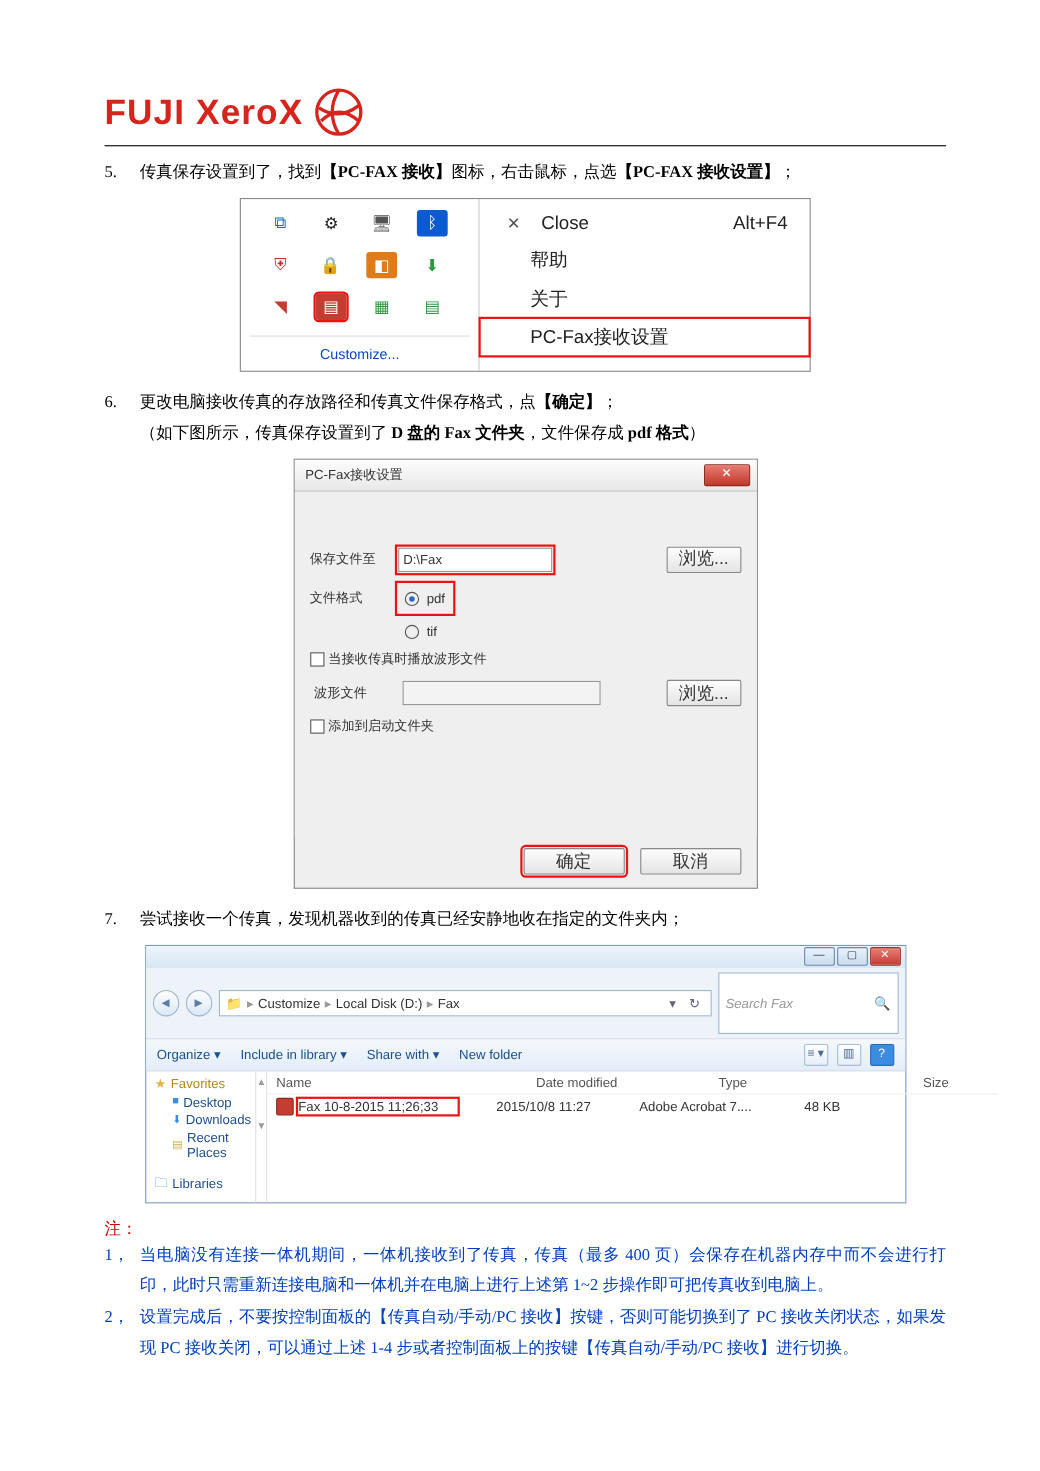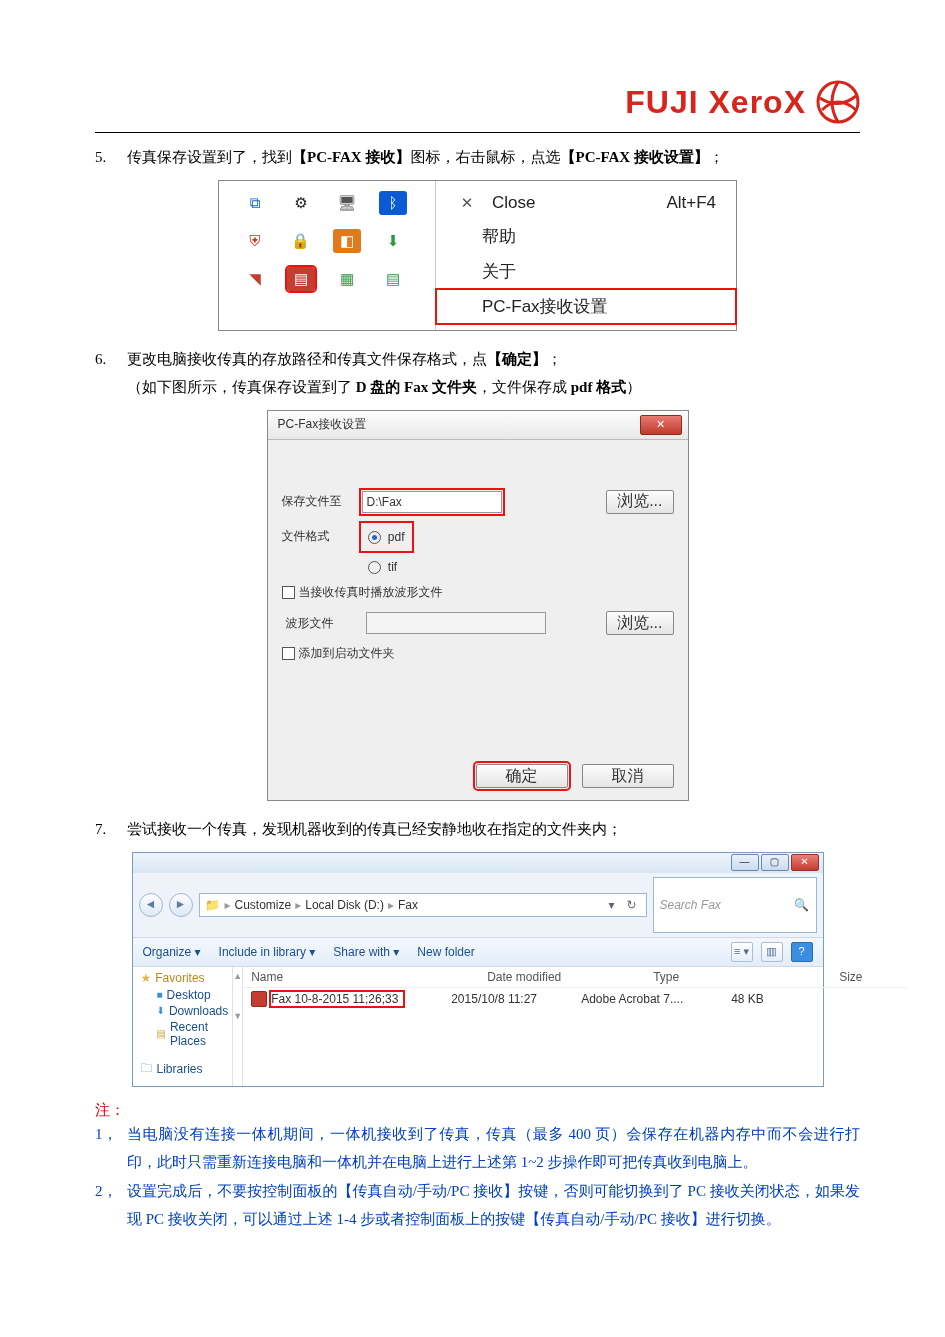--- a/index.html
+++ b/index.html
@@ -12,21 +12,21 @@
   .page {
     width: 945px;
     min-height: 1337px;
     margin: 0 auto;
     padding: 80px 85px 60px 95px;
     box-sizing: border-box;
     position: relative;
   }
   .logo-row {
     display: flex;
-    justify-content: flex-end;
+    justify-content: flex-start;
     align-items: center;
     margin-bottom: 8px;
   }
   .logo-text {
     font-family: Arial, sans-serif;
     font-weight: 800;
     font-size: 32px;
     letter-spacing: 1px;
     color: #d7241c;
     margin-right: 10px;
@@ -371,21 +371,21 @@
   }
   .pdf-i {
     width: 14px; height: 14px;
     background: #c43d30;
     border: 1px solid #8a2a20;
     border-radius: 2px;
   }
   .file-red {
     outline: 2px solid #e11;
     outline-offset: 0px;
-    padding-right: 5px;
+    padding-right: 18px;
   }
 
   
   .note-head {
     color: #c00;
     margin-top: 6px;
   }
   .note {
     display: flex;
     color: #0040c0;
@@ -434,20 +434,21 @@
           <div class="tray-icon" style="color:#c62f22">⛨</div>
           <div class="tray-icon" style="color:#c1962a">🔒</div>
           <div class="tray-icon" style="background:#e07b1b;color:#fff;border-radius:3px">◧</div>
           <div class="tray-icon" style="color:#2a9a3e">⬇</div>
 
           <div class="tray-icon" style="color:#c43d30">◥</div>
           <div class="tray-icon red-box" style="background:#c43d30;color:#fff;border-radius:3px">▤</div>
           <div class="tray-icon" style="color:#2a9a3e">▦</div>
           <div class="tray-icon" style="color:#2a9a3e">▤</div>
         </div>
+        <div class="tray-customize">Customize...</div>
       </div>
 
       <div class="ctx">
         <div class="ctx-row">
           <span style="display:flex;align-items:center;gap:14px">
             <span class="ctx-x">✕</span>
             <span>Close</span>
           </span>
           <span>Alt+F4</span>
         </div>

